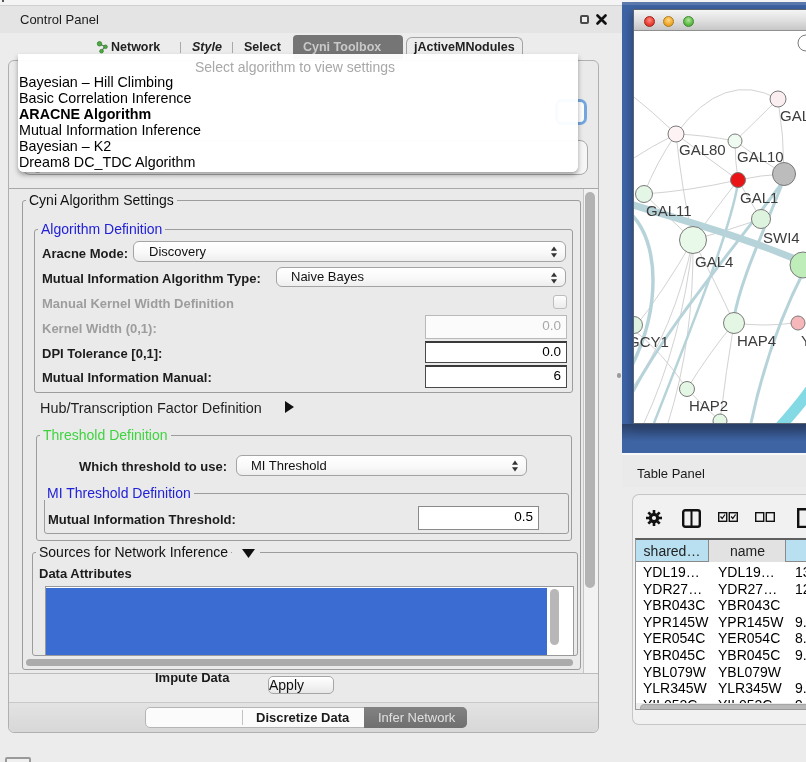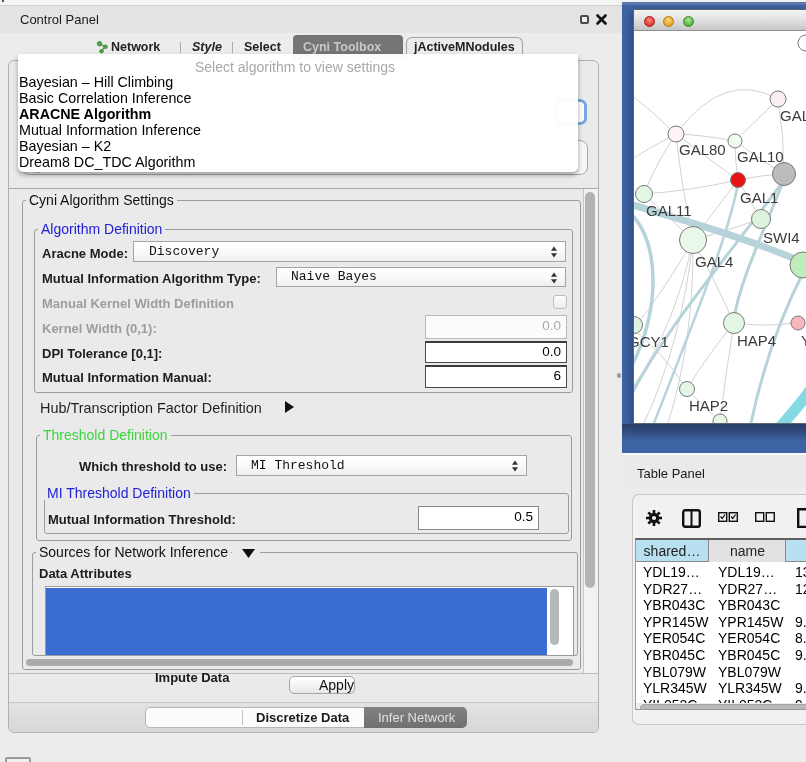--- a/index.html
+++ b/index.html
@@ -2,22 +2,22 @@
 <html><head>
 <meta charset="utf-8">
 <style>
 html,body{margin:0;padding:0;}
 body{width:806px;height:762px;position:relative;overflow:hidden;background:#ececec;
      font-family:"Liberation Sans",sans-serif;-webkit-font-smoothing:antialiased;}
 .abs{position:absolute;}
 .lbl{position:absolute;font-size:13px;font-weight:bold;color:#1c1c1c;white-space:nowrap;}
 .dis{color:#9d9d9d;}
 .combo{position:absolute;background:linear-gradient(#ffffff,#f9f9f9 55%,#eeeeee);
-       border:1px solid #a4a4a4;border-radius:0;box-sizing:border-box;
-       font-size:13px;color:#111;white-space:nowrap;font-family:Liberation Mono, monospace;}
+       border:1px solid #a4a4a4;border-radius:6px;box-sizing:border-box;
+       font-size:13px;color:#111;white-space:nowrap;}
 .fld{position:absolute;background:#fff;border:1px solid #4a4a4a;border-top:2px solid #3a3a3a;
      box-sizing:border-box;font-size:13.5px;color:#000;text-align:right;padding-right:5px;}
 .gt{position:absolute;font-size:14px;background:#eaeaea;padding:0 3px;white-space:nowrap;line-height:14px;}
 .grp{position:absolute;border:1px solid #9c9c9c;border-radius:3px;box-sizing:border-box;}
 </style>
 </head>
 <body>
 
 <div class="abs" style="left:0;top:0;width:806px;height:5px;background:#f4f4f4;"></div>
 <div class="abs" style="left:2px;top:0;width:2px;height:2px;background:#555;"></div>
@@ -116,21 +116,21 @@
   </svg>
 <div class="lbl" style="left:39px;top:566px;">Data Attributes</div>
 
 <div class="abs" style="left:45px;top:586px;width:529px;height:70px;background:#fff;border:1px solid #9a9a9a;box-sizing:border-box;overflow:hidden;">
   <div style="position:absolute;left:0;top:1px;width:501px;height:68px;background:#3a6cd2;"></div>
   <div style="position:absolute;left:504px;top:2px;width:9px;height:56px;background:#b7b7b7;border-radius:5px;"></div>
 </div>
 
 <div class="abs" style="left:26px;top:659px;width:547px;height:7px;background:#ababab;border-radius:4px;"></div>
 
-<div class="abs" style="left:289px;top:676px;width:66px;height:18px;background:linear-gradient(#ffffff,#f2f2f2 60%,#e7e7e7);border:1px solid #a6a6a6;border-radius:5px;box-sizing:border-box;text-align:right;font-size:14px;line-height:16px;color:#111;">Apply</div>
+<div class="abs" style="left:268px;top:676px;width:66px;height:18px;background:linear-gradient(#ffffff,#f2f2f2 60%,#e7e7e7);border:1px solid #a6a6a6;border-radius:5px;box-sizing:border-box;text-align:left;font-size:14px;line-height:16px;color:#111;">Apply</div>
 
 <div class="abs" style="left:145px;top:707px;width:322px;height:21px;background:#fbfbfb;border:1px solid #b5b5b5;border-radius:5px;box-sizing:border-box;"></div>
 <div class="abs" style="left:364px;top:707px;width:103px;height:21px;background:linear-gradient(#828282,#6f6f6f);border-radius:0 5px 5px 0;"></div>
 <div class="abs" style="left:242px;top:710px;width:1px;height:15px;background:#c2c2c2;"></div>
 <div class="abs" style="left:155px;top:670px;font-size:13px;font-weight:bold;color:#1a1a1a;">Impute Data</div>
 <div class="abs" style="left:256px;top:710px;font-size:13px;font-weight:bold;color:#1a1a1a;">Discretize Data</div>
 <div class="abs" style="left:378px;top:710px;font-size:13px;color:#e0e0e0;">Infer Network</div>
 
 <div class="abs" style="left:617px;top:373px;width:4px;height:5px;background:#9a9a9a;border-radius:2px;"></div>
 

